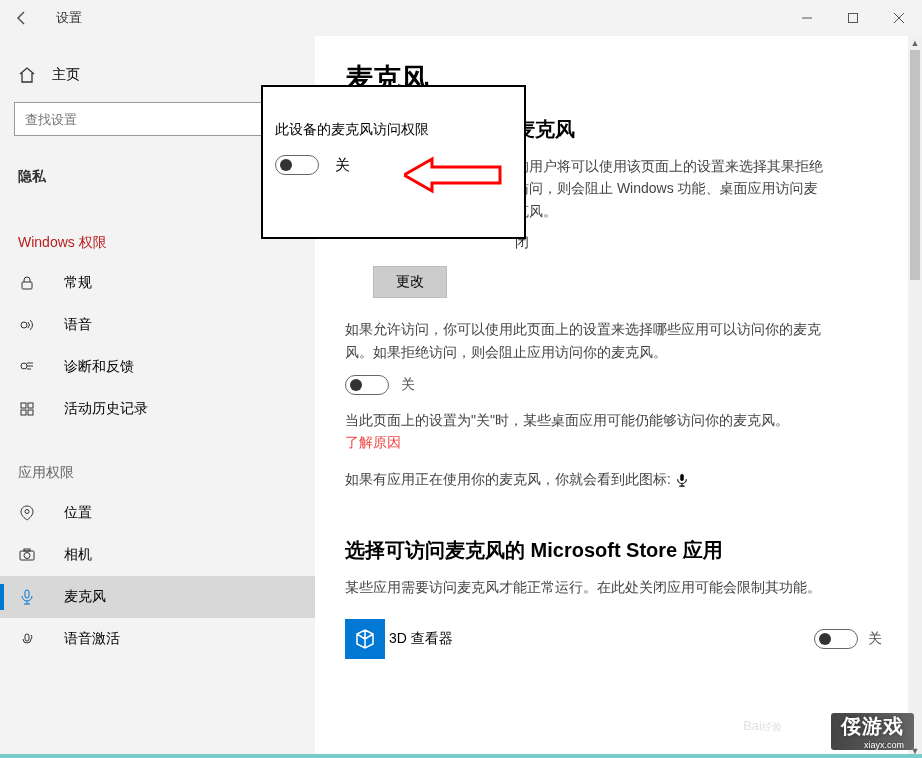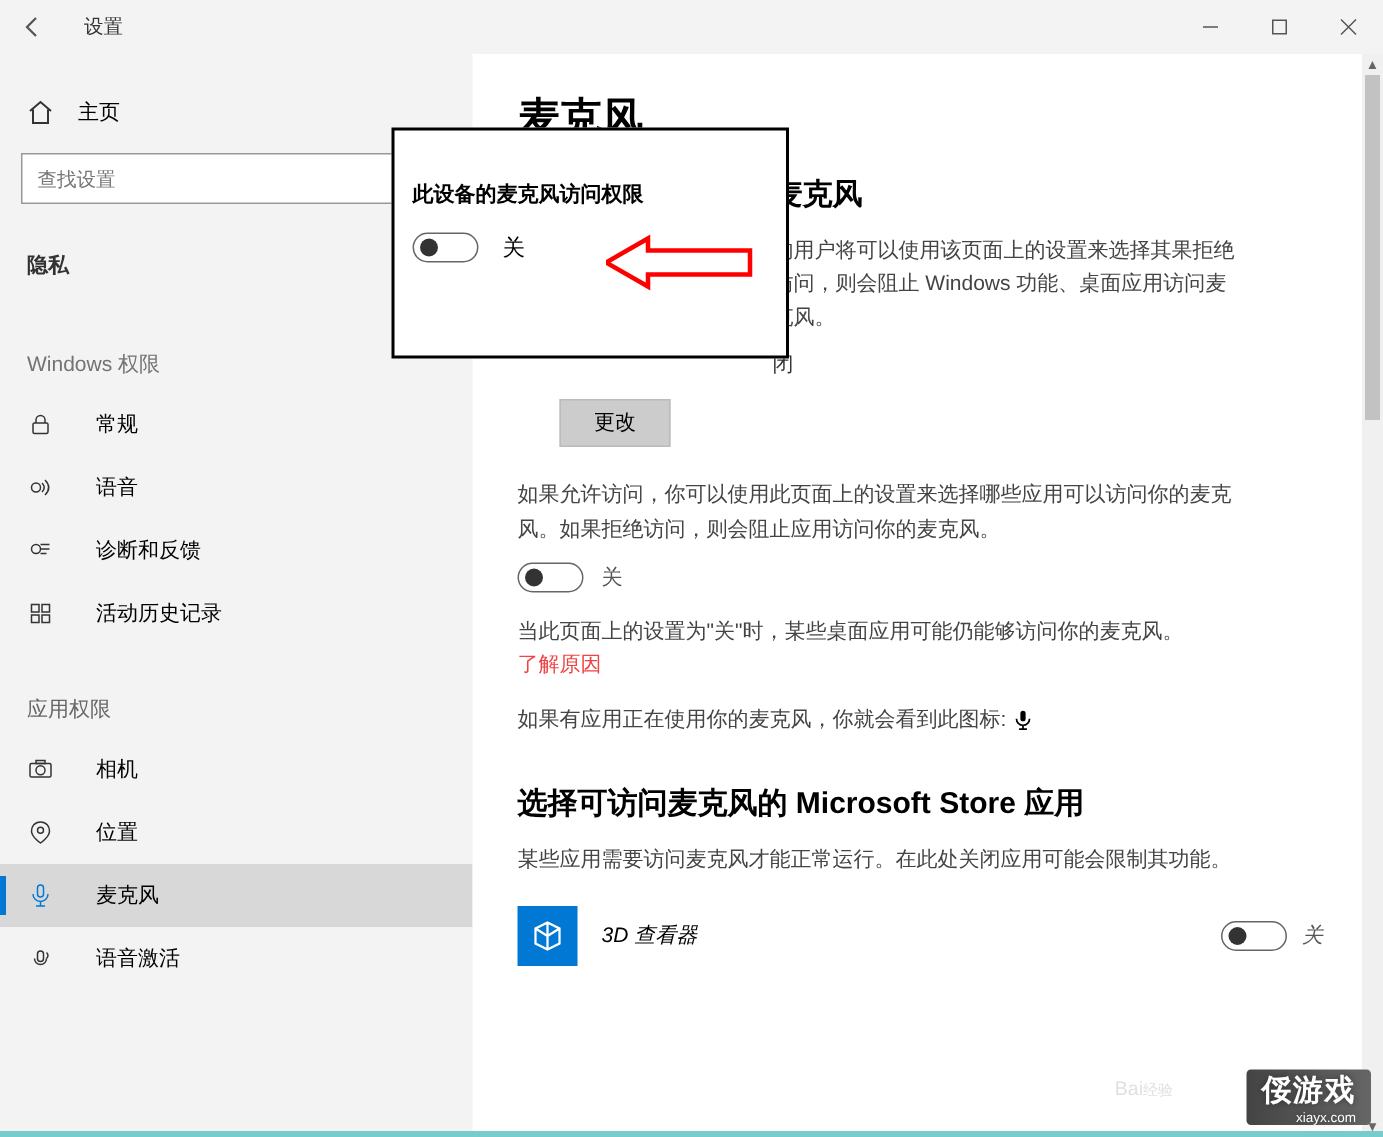--- a/index.html
+++ b/index.html
@@ -36,33 +36,33 @@
 .btn { display: inline-block; background: #ccc; border: 1px solid #bbb; padding: 6px 22px; font-size: 14px; color: #000; cursor: pointer; margin-top: 6px; margin-bottom: 20px; margin-left: 28px; }
 
 .toggle-row { display: flex; align-items: center; gap: 12px; margin: 10px 0; }
 .toggle { width: 44px; height: 20px; border: 1px solid #666; border-radius: 10px; position: relative; background: #fff; cursor: pointer; }
 .toggle .knob { width: 12px; height: 12px; background: #333; border-radius: 50%; position: absolute; top: 3px; left: 4px; }
 .toggle-label { font-size: 14px; color: #555; }
 
 .link { color: #ef4444; cursor: pointer; }
 .mic-inline { display: inline-block; vertical-align: middle; }
 
-.app-row { display: flex; align-items: center; gap: 16px; padding: 8px 0; font-style: italic; }
+.app-row { display: flex; align-items: center; gap: 4px; padding: 8px 0; }
 .app-icon { width: 40px; height: 40px; background: #0078d4; display: flex; align-items: center; justify-content: center; color: #fff; }
 .app-name { flex: 1; font-size: 14px; }
 .app-toggle-wrap { display: flex; align-items: center; gap: 10px; }
 
 .scrollbar { position: absolute; right: 0; top: 36px; bottom: 0; width: 14px; background: #f0f0f0; }
 .scroll-thumb { position: absolute; left: 2px; right: 2px; top: 14px; height: 230px; background: #c2c2c2; }
 .scroll-arrow { position: absolute; left: 0; right: 0; height: 14px; display: flex; align-items: center; justify-content: center; color: #666; font-size: 9px; }
 .scroll-arrow.up { top: 0; }
 .scroll-arrow.down { bottom: 0; }
 
 .annotation-box { position: absolute; border: 2px solid #000; background: #fff; z-index: 20; left: 261px; top: 85px; width: 265px; height: 154px; padding: 34px 12px 12px 12px; }
-.annotation-box .ab-title { font-size: 14px; color: #000; margin-bottom: 16px; font-weight: bold; }
+.annotation-box .ab-title { font-size: 14px; color: #000; margin-bottom: 16px; }
 .annotation-box .ab-row { display: flex; align-items: center; gap: 16px; }
 .annotation-arrow { position: absolute; left: 404px; top: 155px; z-index: 25; }
 
 .watermark { position: absolute; right: 8px; bottom: 8px; color: #fff; font-size: 20px; font-weight: bold; text-shadow: 0 0 4px rgba(0,0,0,.4); background: linear-gradient(90deg,#444,#666); padding: 0 10px; border-radius: 3px; z-index: 30; letter-spacing: 1px; }
 .watermark2 { position: absolute; right: 140px; bottom: 24px; color: #ccc; font-size: 13px; z-index: 29; opacity: .6; }
 
 .bottom-bar { position: absolute; left: 0; right: 0; bottom: 0; height: 4px; background: #7cc; z-index: 5; }
 
 svg { display: block; }
 </style>
@@ -111,21 +111,21 @@
         <span class="search-ico">
           <svg width="16" height="16" viewBox="0 0 16 16">
               <circle cx="7" cy="7" r="5" stroke="#666" fill="none" stroke-width="1.3"></circle>
               <line x1="11" y1="11" x2="15" y2="15" stroke="#666" stroke-width="1.3"></line>
             </svg>
         </span>
       </div>
     </div>
     <div class="side-group-label" style="font-weight:600;">隐私</div>
 
-    <div class="side-group-label" style="color:#737373;margin-top:26px;">Windows 权限</div>
+    <div class="side-group-label" style="color:#b91c1c;margin-top:26px;">Windows 权限</div>
 
     <div class="nav-item">
       <span class="icon">
           <svg width="16" height="16" viewBox="0 0 16 16">
             <rect x="3" y="7" width="10" height="7" rx="1" stroke="#333" fill="none"></rect>
             <path d="M5 7 V5 a3 3 0 0 1 6 0 V7" stroke="#333" fill="none"></path>
           </svg>
         </span>
       <span class="label">常规</span>
     </div>
@@ -157,35 +157,35 @@
           </svg>
         </span>
       <span class="label">活动历史记录</span>
     </div>
 
     <div class="side-group-label" style="color:#666;margin-top:22px;">应用权限</div>
 
     <div class="nav-item">
       <span class="icon">
           <svg width="16" height="16" viewBox="0 0 16 16">
+            <path d="M8 1 C4 1 2 4 2 7 C2 11 8 15 8 15 C8 15 14 11 14 7 C14 4 12 1 8 1 Z" stroke="#333" fill="none"></path>
+            <circle cx="8" cy="6.5" r="2" stroke="#333" fill="none"></circle>
+          </svg>
+        </span>
+      <span class="label">位置</span>
+    </div>
+    <div class="nav-item">
+      <span class="icon">
+          <svg width="16" height="16" viewBox="0 0 16 16">
             <rect x="1" y="4" width="14" height="9" rx="1" stroke="#333" fill="none"></rect>
             <circle cx="8" cy="8.5" r="3" stroke="#333" fill="none"></circle>
             <rect x="5" y="2" width="6" height="2" stroke="#333" fill="none"></rect>
           </svg>
         </span>
       <span class="label">相机</span>
-    </div>
-    <div class="nav-item">
-      <span class="icon">
-          <svg width="16" height="16" viewBox="0 0 16 16">
-            <path d="M8 1 C4 1 2 4 2 7 C2 11 8 15 8 15 C8 15 14 11 14 7 C14 4 12 1 8 1 Z" stroke="#333" fill="none"></path>
-            <circle cx="8" cy="6.5" r="2" stroke="#333" fill="none"></circle>
-          </svg>
-        </span>
-      <span class="label">位置</span>
     </div>
     <div class="nav-item selected">
       <span class="icon" style="color:#0078d4;">
           <svg width="16" height="16" viewBox="0 0 16 16">
             <rect x="6" y="1" width="4" height="8" rx="2" stroke="#0078d4" fill="none"></rect>
             <path d="M3 7 a5 5 0 0 0 10 0 M8 12 V15 M5 15 H11" stroke="#0078d4" fill="none"></path>
           </svg>
         </span>
       <span class="label">麦克风</span>
     </div>
@@ -224,21 +224,21 @@
     <div class="body-text" style="margin-top:14px;">
       <span>如果有应用正在使用你的麦克风，你就会看到此图标:</span>
       <span class="mic-inline">
         <svg width="14" height="14" viewBox="0 0 16 16">
             <rect x="6" y="1" width="4" height="8" rx="2" fill="#000"></rect>
             <path d="M3 7 a5 5 0 0 0 10 0 M8 12 V15 M5 15 H11" stroke="#000" fill="none" stroke-width="1.3"></path>
           </svg>
       </span>
     </div>
 
-    <div class="section-title" style="margin-top:32px;">选择可访问麦克风的 Microsoft Store 应用</div>
+    <div class="section-title" style="margin-top:47px;">选择可访问麦克风的 Microsoft Store 应用</div>
     <div class="body-text">某些应用需要访问麦克风才能正常运行。在此处关闭应用可能会限制其功能。</div>
 
     <div class="app-row">
       <div class="app-icon">
         <svg width="24" height="24" viewBox="0 0 24 24">
             <path d="M12 3 L20 7 V17 L12 21 L4 17 V7 Z M12 3 V12 M12 12 L20 7 M12 12 L4 7 M12 12 V21" stroke="#fff" fill="none" stroke-width="1.5"></path>
           </svg>
       </div>
       <div class="app-name">3D 查看器</div>
       <div class="app-toggle-wrap">

